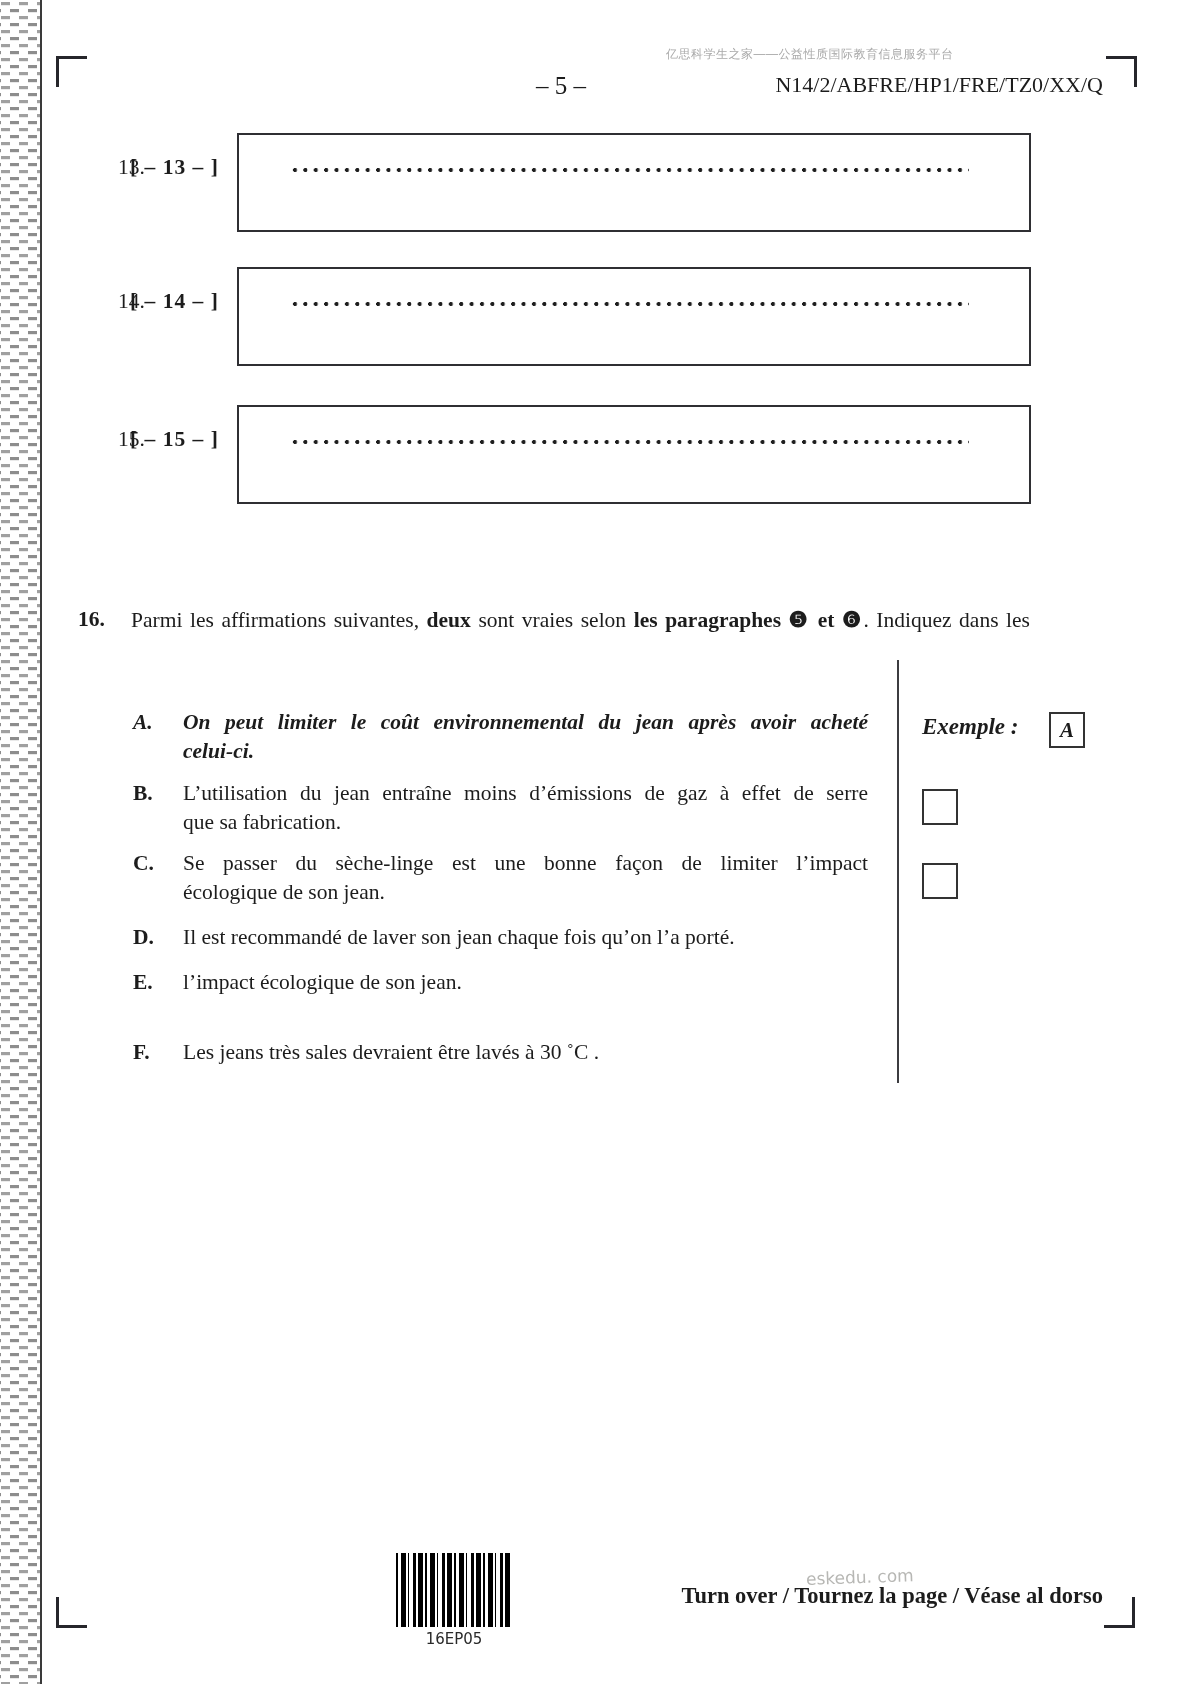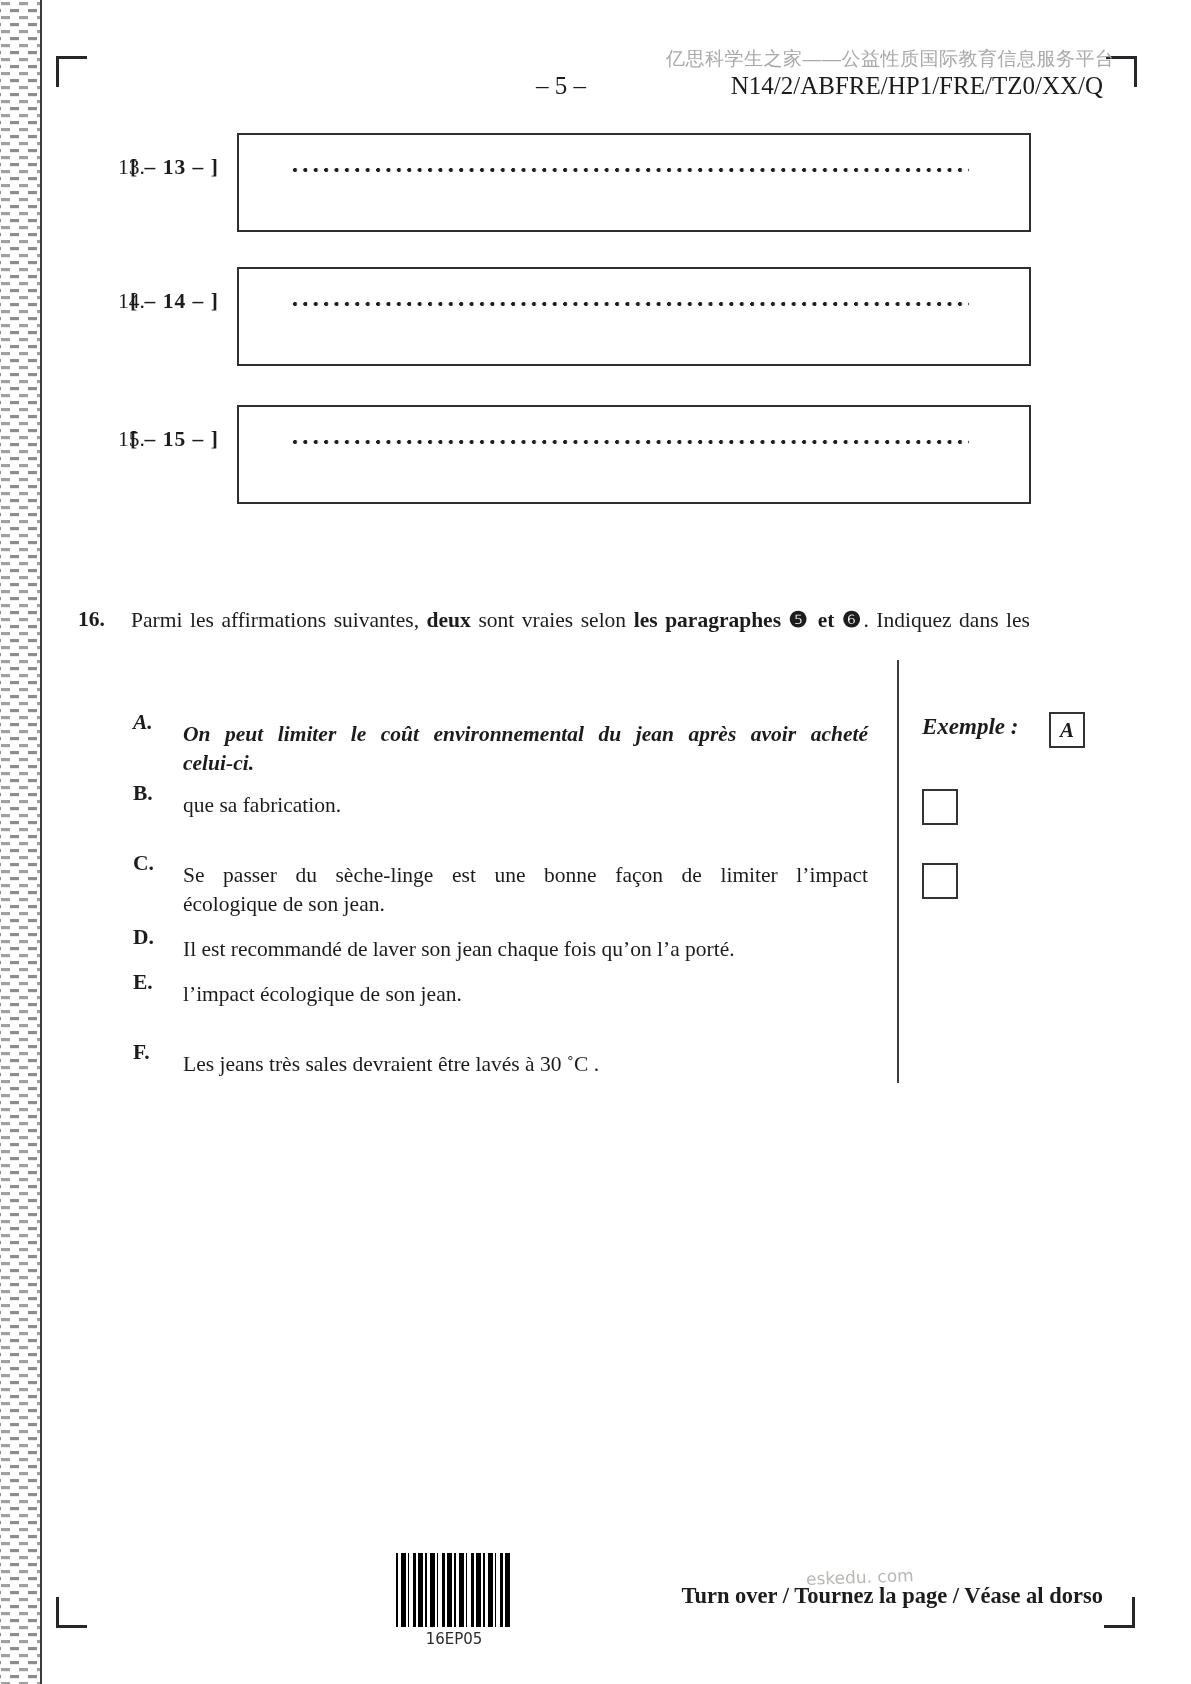--- a/index.html
+++ b/index.html
@@ -11,42 +11,42 @@
   .edge-band{position:absolute;left:0;top:0;width:41px;height:1684px;}
   .edge-line{position:absolute;left:40px;top:0;width:2px;height:1684px;background:#3a3a3a;}
   
   .mark{position:absolute;width:28px;height:28px;}
   .mark.tl{left:56px;top:56px;border-top:3px solid #26262b;border-left:3px solid #26262b;}
   .mark.tr{left:1106px;top:56px;border-top:3px solid #26262b;border-right:3px solid #26262b;}
   .mark.bl{left:56px;top:1597px;border-bottom:3px solid #26262b;border-left:3px solid #26262b;}
   .mark.br{left:1104px;top:1597px;border-bottom:3px solid #26262b;border-right:3px solid #26262b;}
   
   .cn-watermark{position:absolute;left:666px;top:46px;font-family:Liberation Sans, sans-serif;
-    font-size:19px;color:#a9a9a9;letter-spacing:.5px;white-space:nowrap;}
+    font-size:12px;color:#a9a9a9;letter-spacing:.5px;white-space:nowrap;}
   .page-num{position:absolute;left:536px;top:72px;font-size:25px;}
-  .paper-code{position:absolute;right:88px;top:72px;font-size:25px;white-space:nowrap;}
+  .paper-code{position:absolute;right:88px;top:72px;font-size:22px;white-space:nowrap;}
   
   .ans-row{position:absolute;left:0;width:1191px;}
   .ans-num{position:absolute;left:78px;top:22px;font-weight:normal;font-size:21.5px;margin-left:40px;}
   .ans-label{position:absolute;left:130px;top:22px;font-weight:bold;font-size:21.5px;letter-spacing:1px;text-align:center;}
   .ans-box{position:absolute;left:237px;top:0;width:794px;height:99px;border:2px solid #2f2f33;box-sizing:border-box;background:#fff;}
   .dots{position:absolute;left:52px;top:28px;width:678px;height:14px;
     background-image:radial-gradient(circle at 4px 7px, #1e1e1e 1.8px, transparent 2.3px);
     background-size:10.4px 14px;background-repeat:repeat-x;}
   
   .q16-num{position:absolute;left:78px;top:607px;font-weight:bold;font-size:21.5px;}
   .q16-line1{position:absolute;left:131px;top:607px;width:899px;font-size:21.5px;
     text-align:justify;text-align-last:justify;white-space:normal;}
   .q16-line2{position:absolute;left:131px;top:642px;width:899px;font-size:21.5px;display:flex;justify-content:space-between;}
   .bold{font-weight:bold;}
   .pts{font-style:italic;}
   
   .opt{position:absolute;left:133px;width:735px;font-size:21.5px;line-height:29px;}
   .opt .letter{position:absolute;left:0;top:0;font-weight:bold;}
-  .opt .lines{position:absolute;left:50px;top:12px;width:685px;}
+  .opt .lines{position:absolute;left:50px;top:0;width:685px;}
   .opt .ln.just{text-align:justify;text-align-last:justify;}
   .opt.emph{font-weight:bold;font-style:italic;}
   
   .divider{position:absolute;left:897px;top:660px;width:2px;height:423px;background:#3c3c40;}
   .exemple-label{position:absolute;left:922px;top:714px;font-size:23px;font-weight:bold;font-style:italic;}
   .example-box{position:absolute;left:1049px;top:712px;width:36px;height:36px;border:2px solid #333;
     box-sizing:border-box;display:flex;align-items:center;justify-content:center;
     font-size:21px;font-weight:bold;font-style:italic;background:#fff;}
   .answer-check{position:absolute;left:922px;width:36px;height:36px;border:2px solid #333;box-sizing:border-box;background:#fff;}
   .check-1{top:789px;}
@@ -119,20 +119,21 @@
   <div class="opt emph" style="top:708px;">
     <span class="letter">A.</span>
     <div class="lines">
       <div class="ln just">On peut limiter le coût environnemental du jean après avoir acheté</div>
       <div class="ln">celui-ci.</div>
     </div>
   </div>
   <div class="opt" style="top:779px;">
     <span class="letter">B.</span>
     <div class="lines">
+      <div class="ln just">L’utilisation du jean entraîne moins d’émissions de gaz à effet de serre</div>
       <div class="ln">que sa fabrication.</div>
     </div>
   </div>
   <div class="opt" style="top:849px;">
     <span class="letter">C.</span>
     <div class="lines">
       <div class="ln just">Se passer du sèche-linge est une bonne façon de limiter l’impact</div>
       <div class="ln">écologique de son jean.</div>
     </div>
   </div>

